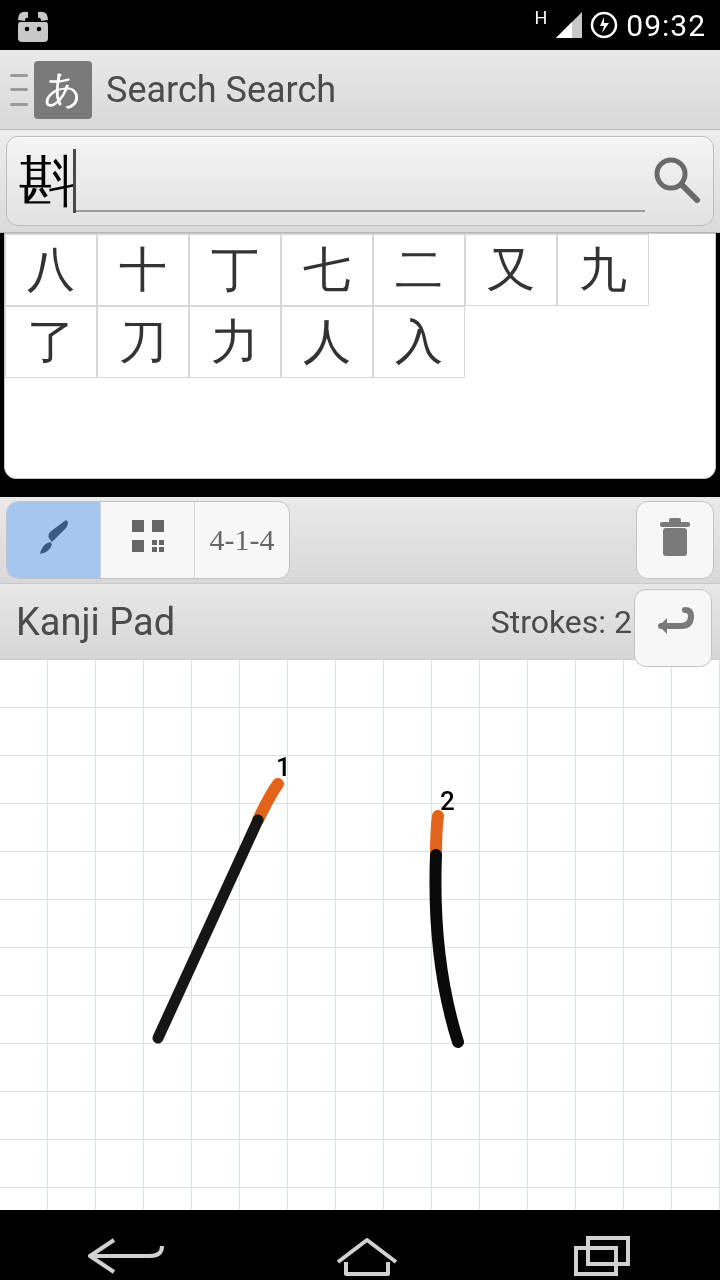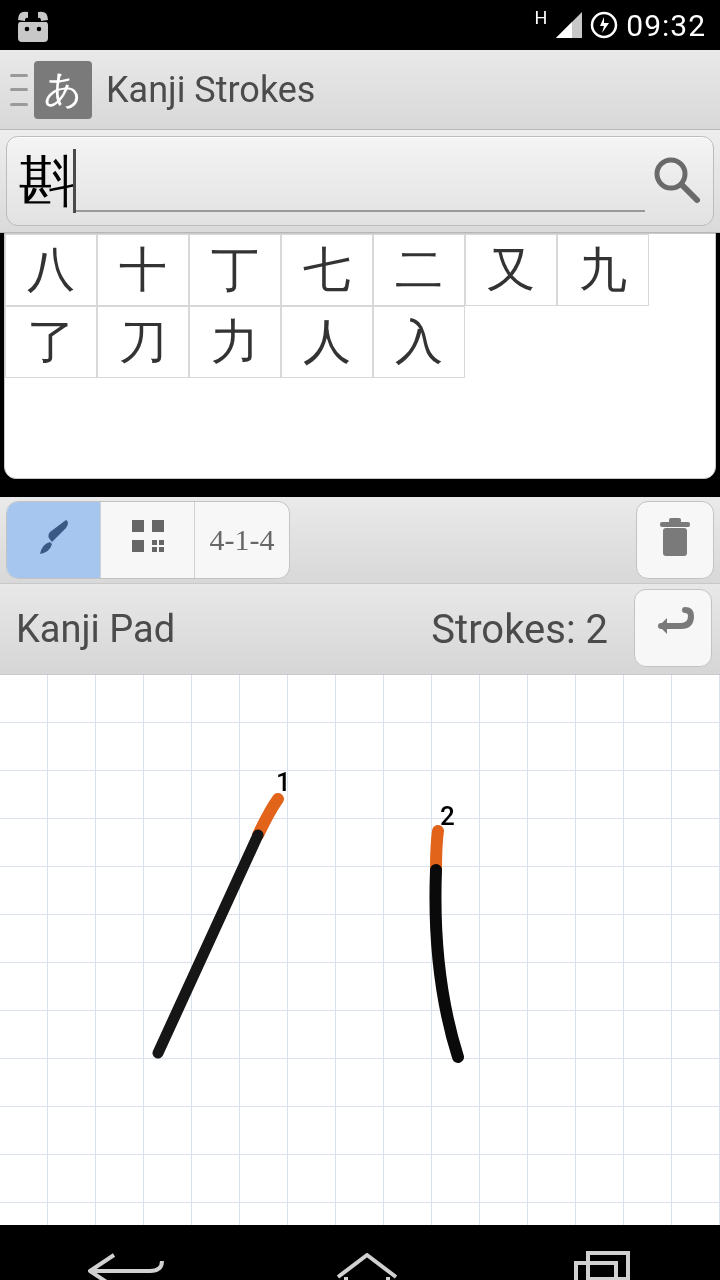--- a/index.html
+++ b/index.html
@@ -30,23 +30,23 @@
   .results-pad{height:100px;}
   
   .mode-row { display:flex; align-items:center; padding:4px 6px; background:linear-gradient(#eaeaea,#d8d8d8);margin-top:18px;}
   .seg { display:flex; background:#f7f7f7; border:1px solid #c3c3c3; border-radius:12px; overflow:hidden; height:78px;}
   .seg-btn { width:94px; display:flex; align-items:center; justify-content:center; font-size:34px; color:#666; border-right:1px solid #d2d2d2;}
   .seg-btn:last-child{border-right:none;}
   .seg-btn.active{background:#a6c6f0;}
   .round-btn{ width:78px;height:78px;background:#f7f7f7;border:1px solid #c3c3c3;border-radius:12px;display:flex;align-items:center;justify-content:center;}
   .rb-right{margin-left:auto;}
   
-  .pad-header{display:flex;align-items:center;background:linear-gradient(#e8e8e8,#d6d6d6);height:92px;padding:0 16px;border-top:1px solid #c9c9c9;border-bottom:1px solid #c9c9c9;}
+  .pad-header{display:flex;align-items:center;background:linear-gradient(#e8e8e8,#d6d6d6);height:77px;padding:0 16px;border-top:1px solid #c9c9c9;border-bottom:1px solid #c9c9c9;}
   .pad-title{font-size:38px;color:#4b4b4b;}
-  .strokes{margin-left:auto;margin-right:96px;font-size:40px;color:#4b4b4b;}
+  .strokes{margin-left:auto;margin-right:72px;font-size:32px;color:#4b4b4b;}
   .undo-btn{position:absolute; right:8px; top:-10px; width:78px;height:78px;background:#f7f7f7;border:1px solid #c3c3c3;border-radius:12px;display:flex;align-items:center;justify-content:center;z-index:5;}
   
   .pad { width:720px; height:550px; background:#fff; position:relative;
          background-image:
            linear-gradient(#d9e2ec 1px, transparent 1px),
            linear-gradient(90deg,#d9e2ec 1px, transparent 1px);
          background-size:48px 48px;
          background-position: -1px -1px;
   }
   .pad svg{position:absolute;inset:0;}
@@ -86,21 +86,21 @@
   </div>
 </div>
 
 <div class="action-bar">
   <div class="hamburger">
       <span></span>
       <span></span>
       <span></span>
     </div>
   <div class="app-icon">あ</div>
-  <div class="title">Kanji Strokes</div>
+  <div class="title">Search Search</div>
 </div>
 
 <div class="search-wrap">
   <div class="search-field">
     <span class="search-text">斟</span>
       <span class="cursor"></span>
     <span class="cursor-line"></span>
     <span>
       <svg class="mag" viewBox="0 0 54 54">
           <circle cx="22" cy="22" r="14" fill="none" stroke="#6a6a6a" stroke-width="5"></circle>

